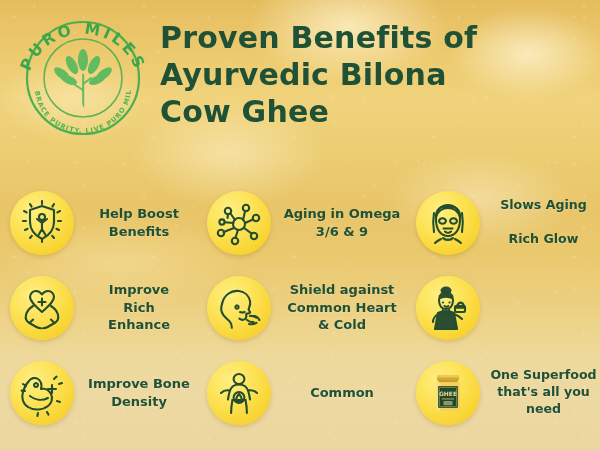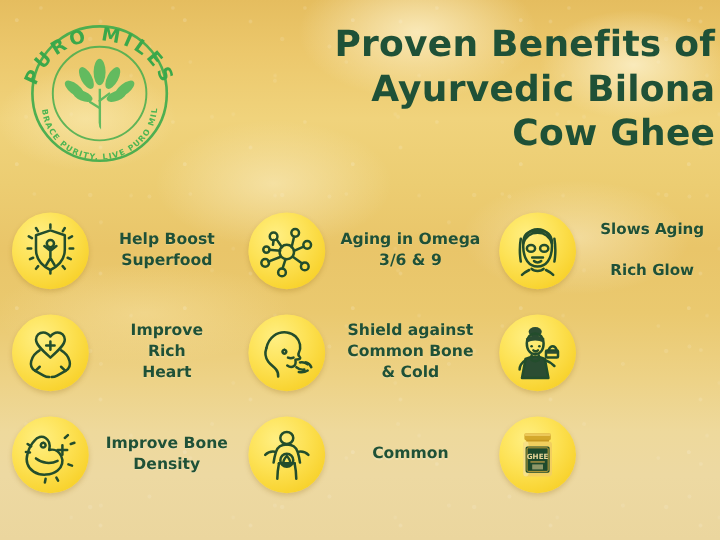--- a/index.html
+++ b/index.html
@@ -68,35 +68,35 @@
     height: 122px;
   }
   #logo svg { display:block; width:100%; height:100%; }
 
   
   #title {
     position: absolute;
     left: 160px;
     top: 20px;
     width: 436px;
-    text-align: right;
+    text-align: left;
     color: #1f5137;
     font-family: "DejaVu Sans", sans-serif;
     font-weight: 700;
     font-size: 30px;
     line-height: 1.23;
     letter-spacing: .2px;
   }
   #title .tline { display: block; white-space: nowrap; }
 
   
   #grid {
     position: absolute;
     left: 0;
-    top: 166px;
+    top: 180px;
     width: 532px;
     display: grid;
     grid-template-columns: 197px 209px 194px;
     grid-auto-rows: 85px;
   }
   .benefit {
     display: flex;
     align-items: center;
     gap: 7px;
     padding-left: 10px;
@@ -178,21 +178,21 @@
       <div class="badge">
         <svg viewBox="0 0 52 52">
           <path class="ln" d="M26 9 L38 13 v12 c0 9-6 14-12 17 -6-3-12-8-12-17 V13 z"></path>
           <circle class="ln" cx="26" cy="20" r="3"></circle>
           <path class="ln" d="M26 23 v9 M26 26 l-5-4 M26 26 l5-4 M26 32 l-3.5 6 M26 32 l3.5 6"></path>
           <path class="ln" d="M26 4 v3 M14 7 l1.6 2.6 M38 7 l-1.6 2.6 M8 14 l2.6 1.4 M44 14 l-2.6 1.4 M7 24 h3 M45 24 h-3 M9 33 l2.6-1.2 M43 33 l-2.6-1.2 M14 41 l1.8-2.2 M38 41 l-1.8-2.2 M26 45 v-2.5"></path>
         </svg>
       </div>
       <div class="btxt">
         <span>Help Boost</span><br>
-        <span>Superfood</span>
+        <span>Benefits</span>
       </div>
     </div>
 
     <div class="benefit c2">
       <div class="badge">
         <svg viewBox="0 0 52 52">
           <circle class="ln" cx="26" cy="27" r="6"></circle>
           <circle class="ln" cx="15" cy="14" r="3.2"></circle>
           <circle class="ln" cx="33" cy="11" r="3.2"></circle>
           <circle class="ln" cx="43" cy="21" r="3.2"></circle>
@@ -234,38 +234,38 @@
           <path class="ln" d="M26 30 C18 23 14 19 14 15 c0-3.6 2.8-6 6-6 2.6 0 4.6 1.4 6 3.4 1.4-2 3.4-3.4 6-3.4 3.2 0 6 2.4 6 6 0 4-4 8-12 15z"></path>
           <path class="ln" d="M26 16.5 v7 M22.5 20 h7"></path>
           <path class="ln" d="M17 24 c-3.5 2-6 5-7 9 -0.8 3.2 0.6 6.4 3.4 8 l7 4 c1.4 .8 3 1.2 4.6 1.2"></path>
           <path class="ln" d="M35 24 c3.5 2 6 5 7 9 .8 3.2-.6 6.4-3.4 8 l-7 4 c-1.4 .8-3 1.2-4.6 1.2"></path>
           <path class="ln" d="M13.5 41 l3.6-3.4 M38.5 41 l-3.6-3.4"></path>
         </svg>
       </div>
       <div class="btxt">
         <span>Improve</span><br>
         <span>Rich</span><br>
-        <span>Heart</span>
+        <span>Enhance</span>
       </div>
     </div>
 
     <div class="benefit c2">
       <div class="badge">
         <svg viewBox="0 0 52 52">
           <path class="ln" d="M9 22 c2-9 9-14 17-13 6 .8 10 5 11 10 .6 3 0 5-1 7 -.6 1.4-.4 2.4 .6 3.2 1 .8 .6 2-.8 2.2 l-2.6 .4 c.4 2.4 .2 4.2-1.2 5.2 -1.6 1.2-4 .8-5.6-.4"></path>
           <path class="ln" d="M9 22 c-1.4 4-1 8 1.6 11.4 2 2.6 4.6 4.2 6.4 6.4 1.6 2 2 4 1.8 6"></path>
           <path class="ln" d="M24 23.5 a1.6 1.6 0 1 0 .01 0"></path>
           <path class="ln" d="M27 30 c1.6 .6 3.2 .6 4.6 0"></path>
           <path class="ln" d="M34 38 c2 1.6 4.4 2.4 6.6 2 M36 42 c2.6 .6 5.2 .2 7.4-1.2 M37 34 c2.4-.4 4.6 .2 6.4 1.6"></path>
           <path class="ln" d="M42 34 c2 .6 3.6 2 4.4 4"></path>
         </svg>
       </div>
       <div class="btxt">
         <span>Shield against</span><br>
-        <span>Common Bone</span><br>
+        <span>Common Heart</span><br>
         <span>&amp; Cold</span>
       </div>
     </div>
 
     <div class="benefit c3">
       <div class="badge">
         <svg viewBox="0 0 52 52">
           <ellipse cx="24" cy="8.5" rx="5.5" ry="4" fill="#2b4d33"></ellipse>
           <path d="M16 14 q8-4 16 0 q-8 2-16 0z" fill="#2b4d33"></path>
           <path class="ln" d="M17 18 c0-5 3.2-8 7-8 s7 3 7 8 c0 6-3 9-7 9 s-7-3-7-9z" fill="#fff"></path>
@@ -326,16 +326,21 @@
           <rect x="16.5" y="13.5" width="19" height="2.4" fill="#c99a22"></rect>
           <rect x="14" y="15" width="24" height="29" rx="2.6" fill="#f2cf5e"></rect>
           <rect x="14" y="15" width="4.5" height="29" rx="2" fill="#f8e390" opacity=".8"></rect>
           <rect x="16" y="19" width="20" height="22" rx="1.4" fill="#1e4a2c"></rect>
           <rect x="17.2" y="20.2" width="17.6" height="19.6" rx="1" fill="none" stroke="#c7a33a" stroke-width=".8"></rect>
           <text x="26" y="29.4" text-anchor="middle" font-family="DejaVu Sans, sans-serif" font-size="6" font-weight="700" fill="#ead79a">GHEE</text>
           <rect x="20" y="31.4" width="12" height="1.1" fill="#b79a46"></rect>
           <rect x="21.5" y="34" width="9" height="4.2" fill="#ead79a" opacity=".55"></rect>
         </svg>
       </div>
+      <div class="btxt">
+        <span>One Superfood</span><br>
+        <span>that's all you</span><br>
+        <span>need</span>
+      </div>
     </div>
 
   </div>
 </div>
 
 </body></html>

